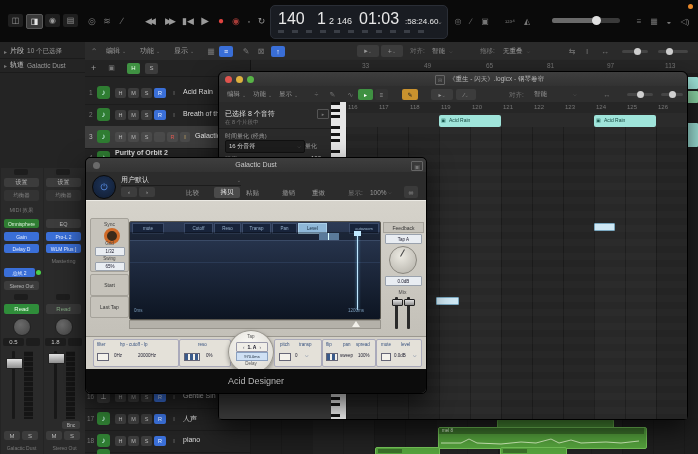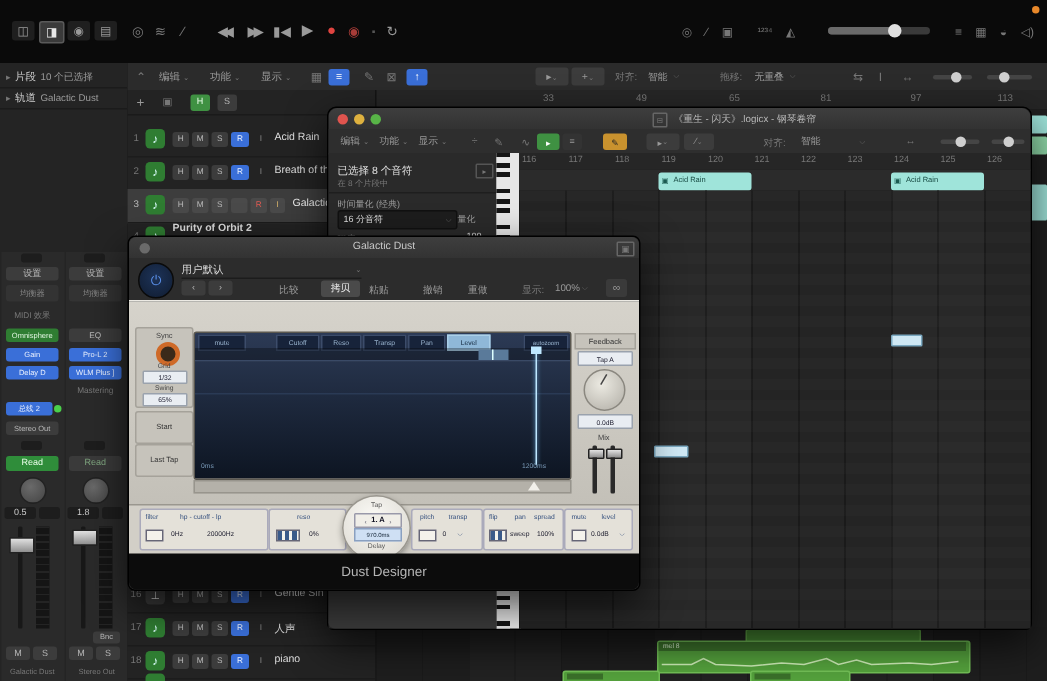--- a/index.html
+++ b/index.html
@@ -50,20 +50,30 @@
 
   <div class="ab ctr f9 gy" style="left:140px;top:14px;width:18px;height:14px;letter-spacing:-3px">◀◀</div>
   <div class="ab ctr f9 gy" style="left:160px;top:14px;width:18px;height:14px;letter-spacing:-3px">▶▶</div>
   <div class="ab ctr f9 gy" style="left:181px;top:14px;width:14px;height:14px">▮◀</div>
   <div class="ab ctr f10 gy" style="left:198px;top:13px;width:14px;height:14px">▶</div>
   <div class="ab ctr f10" style="left:214px;top:13px;width:14px;height:14px;color:#e04440">●</div>
   <div class="ab ctr f9" style="left:229px;top:14px;width:14px;height:14px;color:#a83c38">◉</div>
   <div class="ab ctr f7" style="left:244px;top:15px;width:10px;height:12px;color:#555">▪</div>
   <div class="ab ctr f9 gy" style="left:255px;top:14px;width:13px;height:13px">↻</div>
 
+  <div class="ab" style="left:270px;top:5px;width:176px;height:32px;background:#191c22;border-radius:5px;border:1px solid #2a2e36">
+    <span class="ab wh" style="left:7px;top:4px;font-size:16px">140</span>
+    <span class="ab wh" style="left:46px;top:4px;font-size:16px">1</span>
+    <span class="ab wh f9" style="left:58px;top:10px">2</span>
+    <span class="ab wh f9" style="left:66px;top:10px">146</span>
+    <span class="ab wh" style="left:88px;top:4px;font-size:16px">01:03</span>
+    <span class="ab wh f8" style="left:134px;top:11px">:58:24.60</span>
+    <span class="ab f7 gy2" style="left:166px;top:12px">⌄</span>
+    <span class="ab" style="left:7px;top:24px;width:150px;height:3px;background:repeating-linear-gradient(90deg,#3a3e46 0 6px,transparent 6px 14px)"></span>
+  </div>
 
   <div class="ab ctr f8 gy2" style="left:452px;top:15px;width:12px;height:12px">◎</div>
   <div class="ab ctr f8 gy2" style="left:465px;top:15px;width:12px;height:12px">∕</div>
   <div class="ab ctr f8 gy2" style="left:479px;top:15px;width:12px;height:12px">▣</div>
   <div class="ab ctr f7 gy2" style="left:502px;top:15px;width:16px;height:12px">¹²³⁴</div>
   <div class="ab ctr f8 gy2" style="left:521px;top:15px;width:12px;height:12px">◭</div>
   <div class="ab" style="left:552px;top:18px;width:68px;height:5px;background:#3a3a3a;border-radius:3px">
     <span class="ab" style="left:0;top:0;height:5px;width:44px;background:#6a6a6a;border-radius:3px"></span>
     <span class="ab" style="left:40px;top:-2px;width:9px;height:9px;border-radius:50%;background:#e0e0e0"></span>
   </div>
@@ -543,17 +553,17 @@
     </div>
     <div class="ab" style="left:290px;top:181px;width:44px;height:26px;background:#e4e1d9;border:1px solid #aab;border-radius:2px">
       <span class="ab ddlbl" style="left:4px;top:2px">mute</span>
       <span class="ab ddlbl" style="left:24px;top:2px">level</span>
       <span class="ab" style="left:4px;top:13px;width:8px;height:6px;border:1px solid #667;background:#f4f2ec"></span>
       <span class="ab ddlbl" style="left:17px;top:13px;color:#223">0.0dB</span>
       <span class="ab ddlbl" style="left:36px;top:13px">⌵</span>
     </div>
 
     <div class="ab ctr" style="left:0;top:211px;width:340px;height:24px;background:#0c0c0c;border-radius:0 0 5px 5px">
-      <span class="f9" style="color:#b5b5b5">Dust Designer</span>
+      <span class="f9" style="color:#b5b5b5">Acid Designer</span>
     </div>
   </div>
 
 </div>
 
 </body></html>

